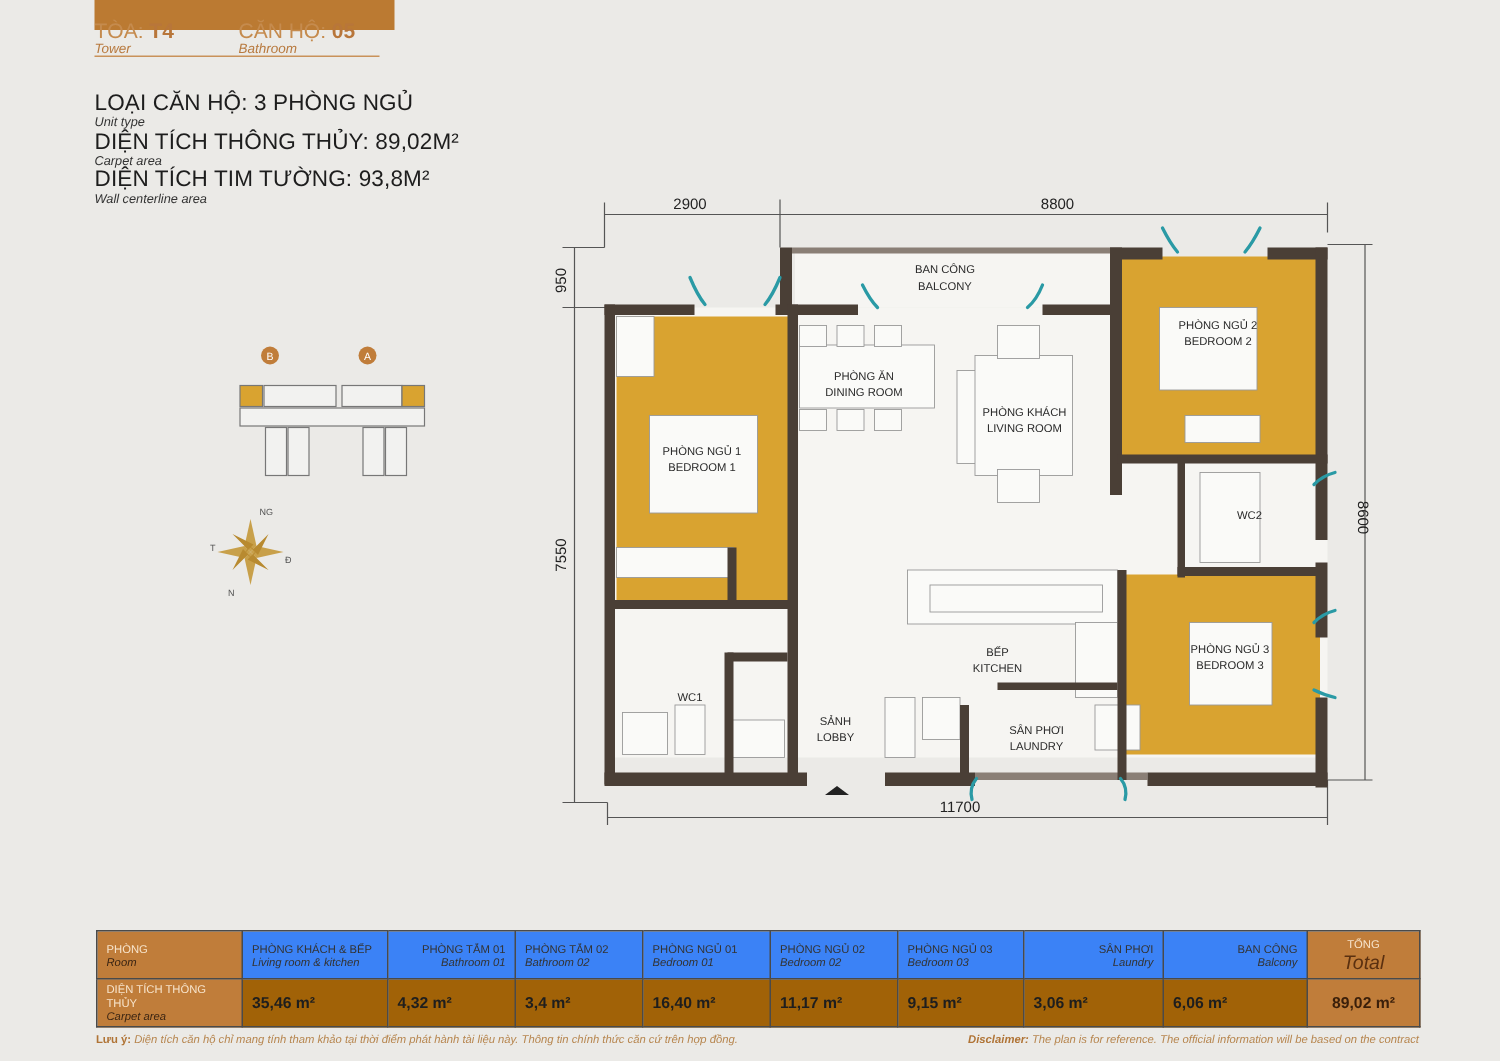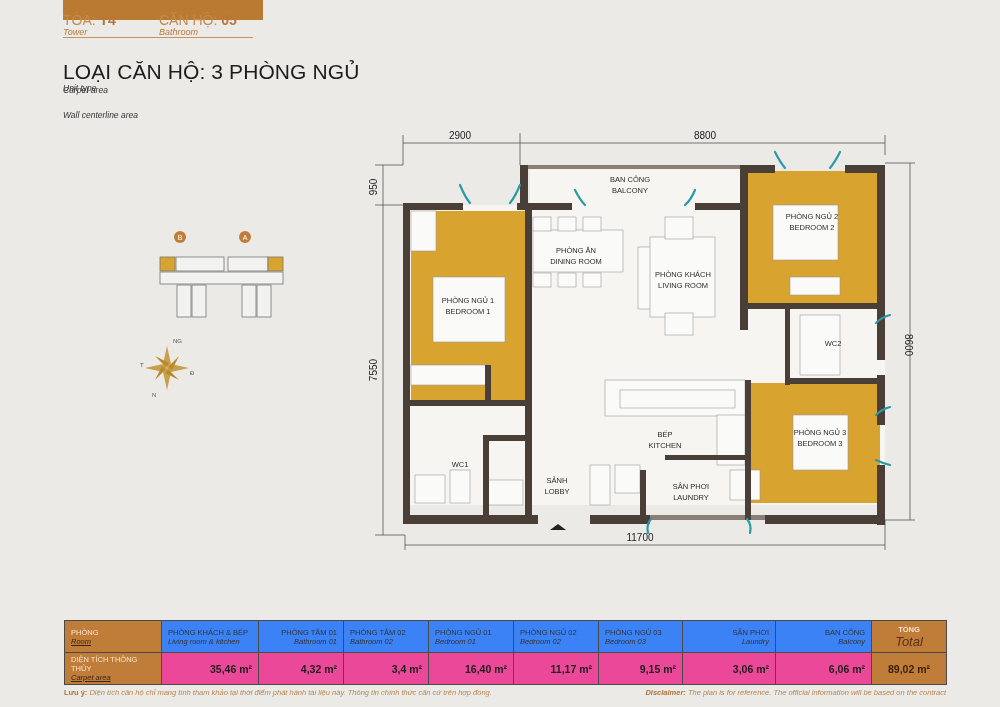--- a/index.html
+++ b/index.html
@@ -5,39 +5,39 @@
   * { box-sizing: border-box; margin: 0; padding: 0; }
   html, body { width: 1000px; height: 707px; overflow: hidden; }
   body { background: #ebeae7; font-family: "Liberation Sans", sans-serif; position: relative; color: #222; }
   .topbar { position: absolute; left: 63px; top: 0; width: 200px; height: 20px; background: #bb7a32; }
   .hdr-row { position: absolute; left: 63px; top: 12px; width: 190px; height: 26px; border-bottom: 1px solid #c9925a; }
   .hdr-col { position: absolute; top: 0; }
   .hdr-main { font-size: 14px; color: #c58b4e; white-space: nowrap; }
   .hdr-main b { color: #b8763a; font-weight: bold; }
   .hdr-sub { font-size: 9px; font-style: italic; color: #b87a3f; margin-top: -1px; }
   .info { position: absolute; left: 63px; width: 280px; }
-  .info-main { font-size: 21px; color: #1d1d1d; white-space: nowrap; letter-spacing: 0.1px; }
+  .info-main { font-size: 15px; color: #1d1d1d; white-space: nowrap; letter-spacing: 0.1px; }
   .info-sub { font-size: 8.5px; font-style: italic; color: #333; margin-top: -1px; }
   .keyplan { position: absolute; left: 140px; top: 222px; width: 150px; height: 100px; }
   .compass { position: absolute; left: 140px; top: 335px; width: 60px; height: 65px; }
   .plan { position: absolute; left: 365px; top: 125px; width: 575px; height: 430px; }
   .plan svg text { font-family: "Liberation Sans", sans-serif; }
   table.area { position: absolute; left: 64px; top: 620px; width: 882px; border-collapse: collapse; table-layout: fixed; }
   table.area td { border: 1px solid #4a4a4a; padding: 0 6px; vertical-align: middle; margin-left: 48px; }
   table.area tr.r1 td { height: 32px; }
   table.area tr.r2 td { height: 32px; }
   .lab { background: #c07d3a; color: #f3dcc0; }
   .lab .l1 { font-size: 7.5px; color: #f7e4cc; }
-  .lab .l2 { font-size: 7.5px; font-style: italic; color: #3b2513; text-decoration: underline; }
+  .lab .l2 { font-size: 7.5px; font-style: italic; color: #3b2513; }
   .hcell { background: #3b82f6; }
   .hcell .l1 { font-size: 7.5px; color: #333; }
   .hcell .l2 { font-size: 7.5px; font-style: italic; color: #333; }
-  .vcell { background: #ec4899; text-align: right; font-size: 10.5px; font-weight: bold; color: #1e1e1e; }
+  .vcell { background: #a16207; text-align: left; font-size: 10.5px; font-weight: bold; color: #1e1e1e; }
   .tot { background: #c07d3a; text-align: center; }
-  .tot .l1 { font-size: 7.5px; color: #f7e4cc; font-weight: bold; }
+  .tot .l1 { font-size: 7.5px; color: #f7e4cc; }
   .tot .l2 { font-size: 13px; font-style: italic; color: #5a3010; }
   .tot.vcell { color: #3a1f0a; }
   .c { text-align: right; }
   .note { position: absolute; left: 64px; top: 688px; font-size: 7.5px; font-style: italic; color: #b7864f; white-space: nowrap; }
   .note b { font-style: normal; color: #b07436; }
   .disc { position: absolute; right: 54px; top: 688px; font-size: 7.5px; font-style: italic; color: #b7864f; white-space: nowrap; }
   .disc b { color: #b07436; }
 </style>
 </head>
 <body>
@@ -53,23 +53,25 @@
     <div class="hdr-main"><span>CĂN HỘ:</span> <b>05</b></div>
     <div class="hdr-sub">Bathroom</div>
   </div>
 </div>
 
 <div class="info" style="top:60px">
   <div class="info-main">LOẠI CĂN HỘ: 3 PHÒNG NGỦ</div>
   <div class="info-sub">Unit type</div>
 </div>
 <div class="info" style="top:86px">
+  <div class="info-main">DIỆN TÍCH THÔNG THỦY: 89,02M²</div>
   <div class="info-sub">Carpet area</div>
 </div>
 <div class="info" style="top:111px">
+  <div class="info-main">DIỆN TÍCH TIM TƯỜNG: 93,8M²</div>
   <div class="info-sub">Wall centerline area</div>
 </div>
 
 <div class="keyplan">
   <svg width="150" height="100" viewBox="0 0 150 100">
     <circle cx="40" cy="15" r="6" fill="#c07d3a"></circle>
     <text x="40" y="18" font-size="7" fill="#fff" text-anchor="middle">B</text>
     <circle cx="105" cy="15" r="6" fill="#c07d3a"></circle>
     <text x="105" y="18" font-size="7" fill="#fff" text-anchor="middle">A</text>
     <g stroke="#777" stroke-width="0.8" fill="#f2f2f0">

